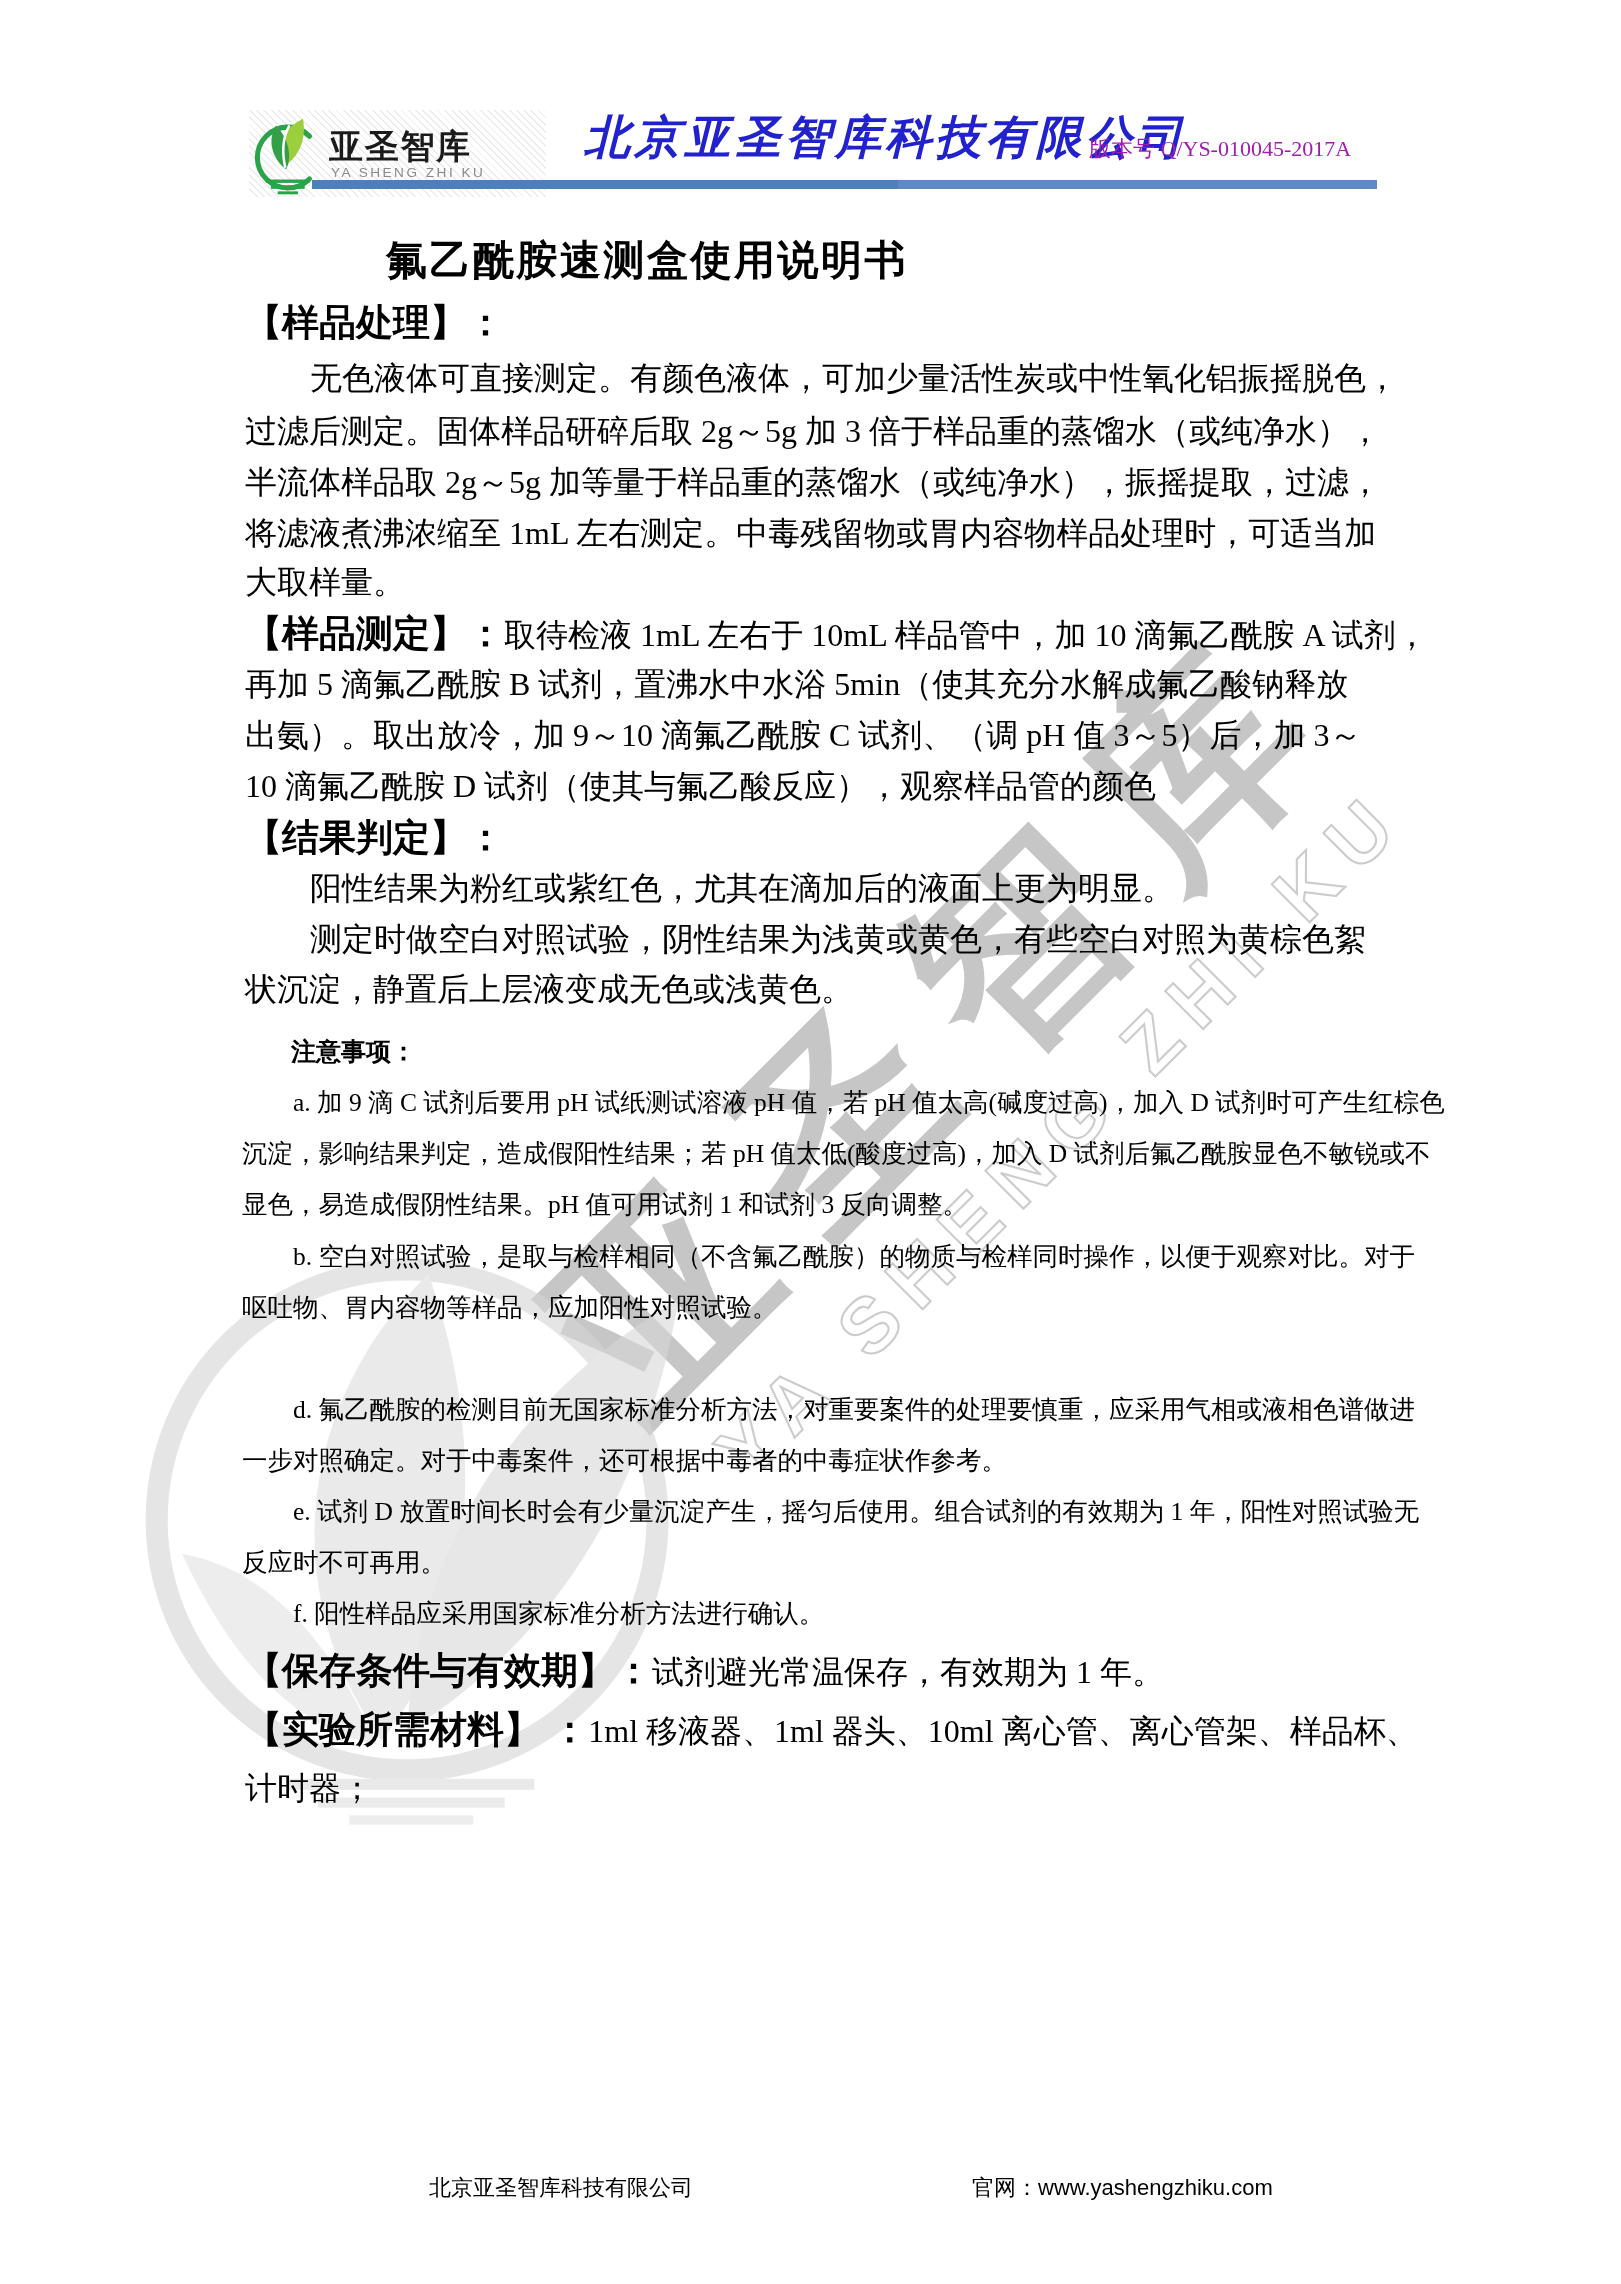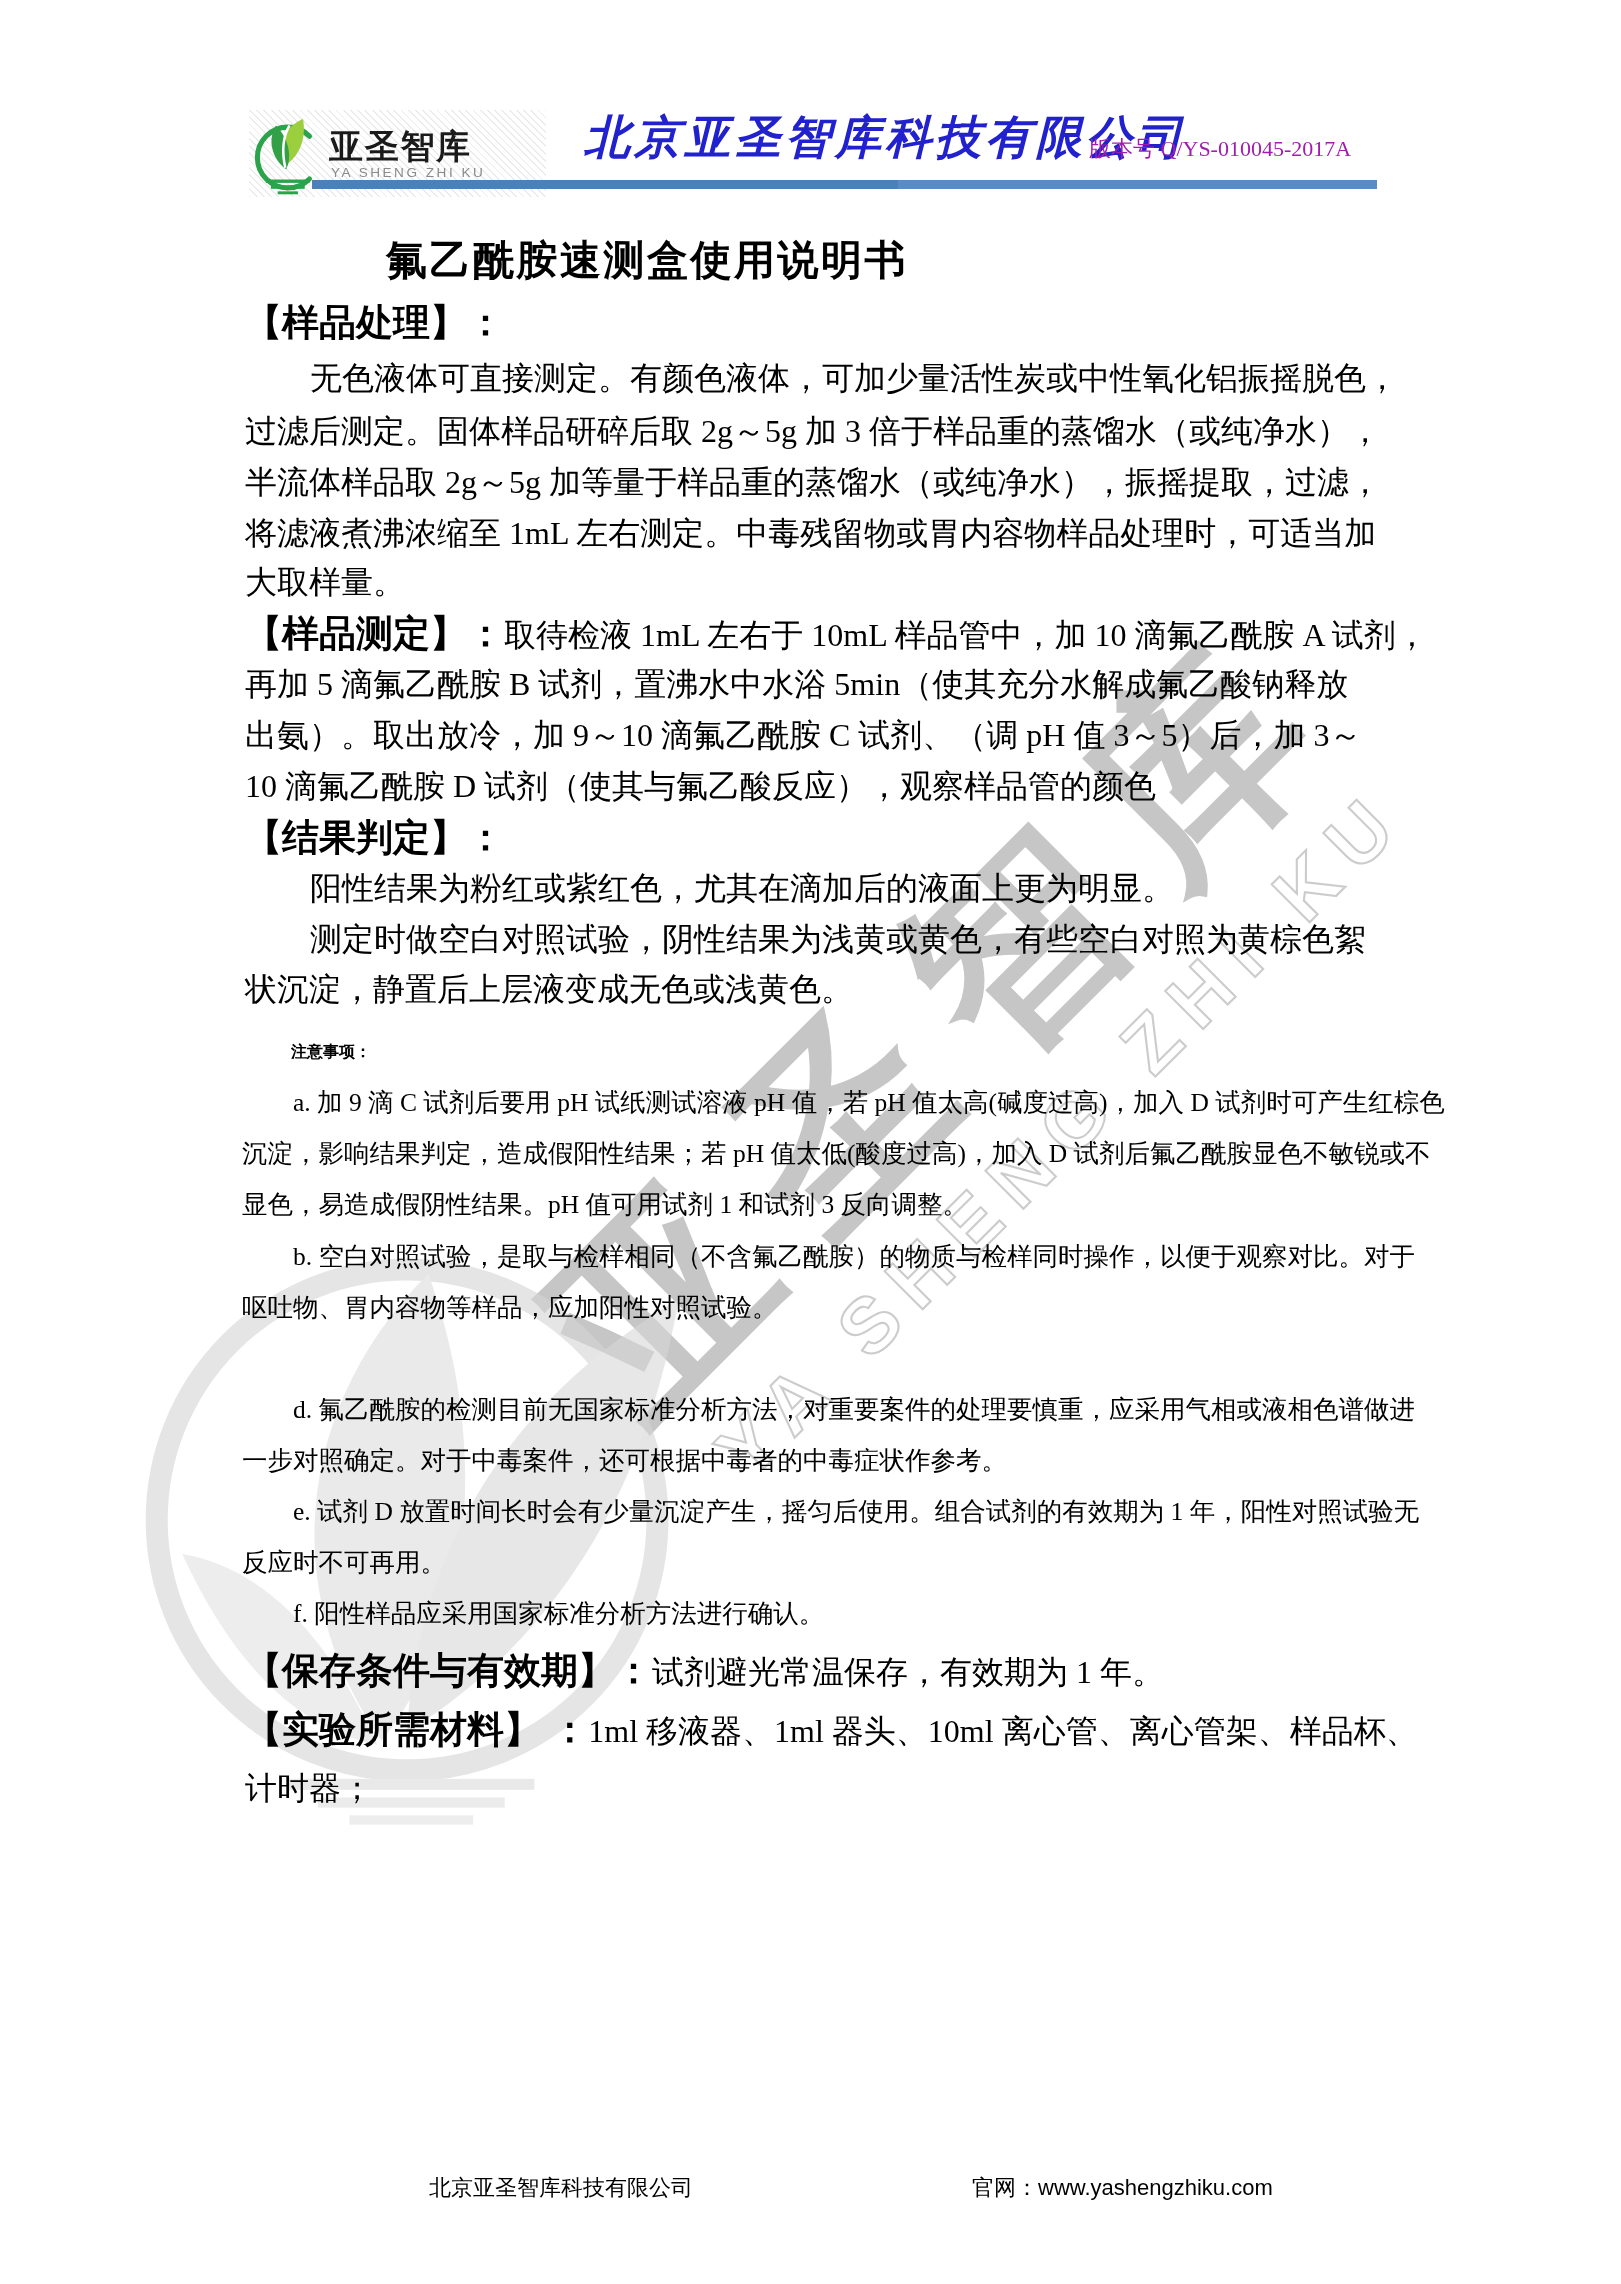--- a/index.html
+++ b/index.html
@@ -56,21 +56,21 @@
   .ln{position:absolute; left:245px; z-index:2; white-space:nowrap;
       font-size:32px; line-height:39px;}
   .ind{padding-left:65px;}
   .sh{font-family:"Liberation Sans","DejaVu Sans",sans-serif; font-weight:bold; font-size:37px;}
   .title{
     position:absolute; left:0; top:238px; width:1294px; text-align:center; z-index:2;
     font-weight:bold; font-size:41px; line-height:44px; letter-spacing:2.5px;
   }
   .nh{position:absolute; left:291px; z-index:2; white-space:nowrap;
       font-family:"Liberation Sans","DejaVu Sans",sans-serif; font-weight:bold;
-      font-size:16px; line-height:27px;}
+      font-size:25px; line-height:27px;}
   .nt{position:absolute; left:242px; z-index:2; white-space:nowrap;
       font-size:25.5px; line-height:31px;}
   .nind{padding-left:51px;}
   
   .foot{position:absolute; z-index:2; font-size:22px; line-height:25.5px; white-space:nowrap;}
   .url{font-family:"Liberation Sans","DejaVu Sans",sans-serif;text-align:right;}
 </style>
 </head>
 <body>
 

